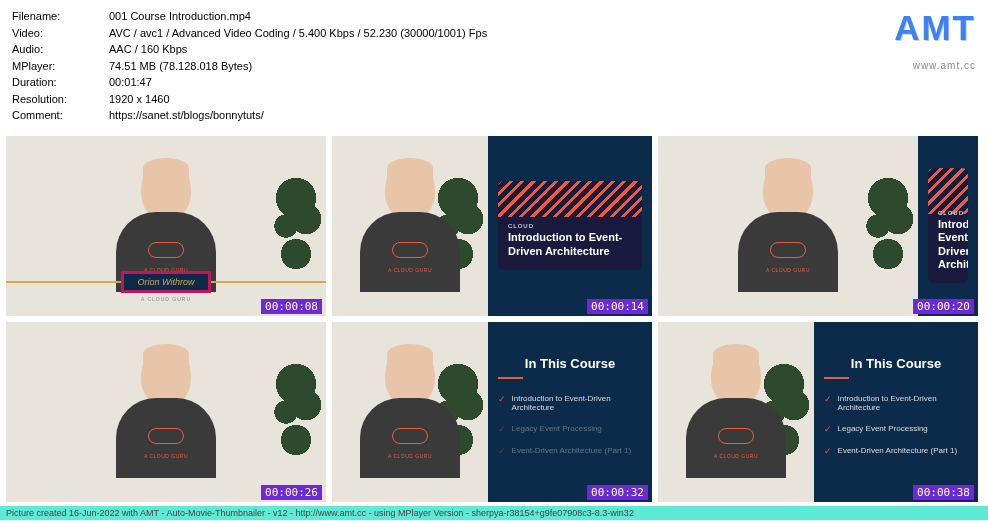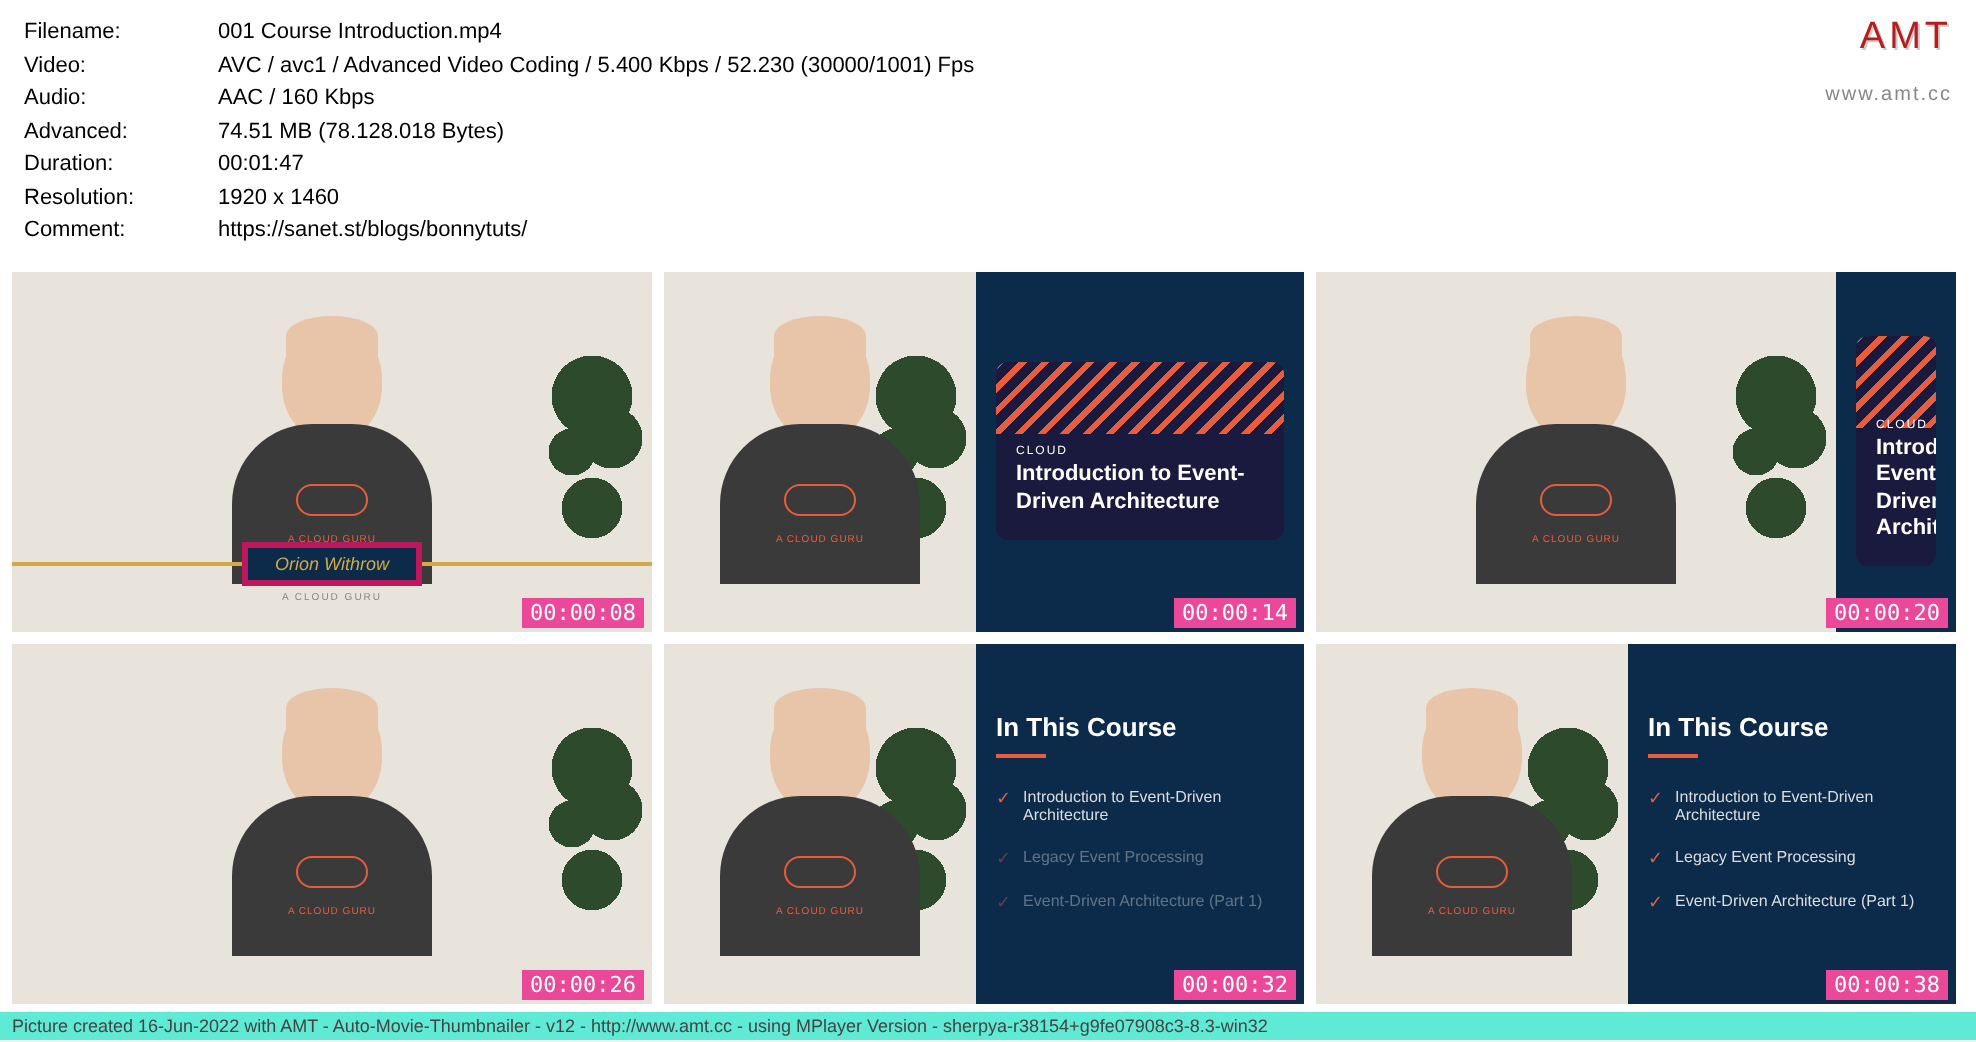--- a/index.html
+++ b/index.html
@@ -4,44 +4,44 @@
 <style>
 * { margin: 0; padding: 0; box-sizing: border-box; }
 body { font-family: Arial, sans-serif; background: #f0f0f0; width: 988px; }
 .container { background: #fff; }
 .header { display: flex; padding: 8px 12px; }
 .metadata { flex: 1; font-size: 11px; line-height: 1.5; }
 .metadata-row { display: flex; gap: 12px; }
 .metadata-label { width: 85px; }
 .metadata-value { flex: 1; }
 .logo { text-align: right; }
-.logo-text { font-size: 19px; font-weight: normal; color: #b91c1c; text-shadow: 1px 1px 0 #ccc, -1px -1px 0 #fff; letter-spacing: 2px; }
+.logo-text { font-size: 35px; font-weight: bold; color: #3b82f6; text-shadow: 1px 1px 0 #ccc, -1px -1px 0 #fff; letter-spacing: 2px; }
 .logo-url { font-size: 10px; color: #888; letter-spacing: 1px; margin-top: 12px; }
 .thumbs { display: flex; flex-wrap: wrap; gap: 6px; padding: 4px 6px; }
 .thumb { width: 320px; height: 180px; background: #e8e4dc; position: relative; overflow: hidden; display: flex; }
 .thumb-left { flex: 1; position: relative; background: #e8e4dc; }
 .thumb-right { width: 164px; background: #0c2a4a; display: flex; flex-direction: column; justify-content: center; padding: 10px; }
 .person { position: absolute; left: 50%; top: 50%; transform: translate(-50%, -50%); width: 100px; }
 .head { width: 50px; height: 60px; background: #e8c4a8; border-radius: 50% 50% 45% 45%; margin: 0 auto; position: relative; }
 .head::before { content: ''; position: absolute; top: -2px; left: 50%; transform: translateX(-50%); width: 46px; height: 20px; background: #e8c4a8; border-radius: 50% 50% 0 0; }
 .shirt { width: 100px; height: 80px; background: #3a3a3a; border-radius: 40px 40px 0 0; margin-top: -8px; position: relative; }
 .shirt-logo { position: absolute; top: 30px; left: 50%; transform: translateX(-50%); width: 36px; height: 22px; }
 .cloud { width: 36px; height: 16px; border: 1.5px solid #e85d3d; border-radius: 10px; position: relative; }
 .shirt-text { position: absolute; top: 55px; left: 50%; transform: translateX(-50%); font-size: 5px; color: #e85d3d; white-space: nowrap; letter-spacing: 0.5px; }
 .plant { position: absolute; right: 5px; top: 20px; width: 50px; height: 140px; background: radial-gradient(circle at 50% 30%, #2d4a2d 20%, transparent 20%), radial-gradient(circle at 30% 50%, #2d4a2d 15%, transparent 15%), radial-gradient(circle at 70% 45%, #2d4a2d 18%, transparent 18%), radial-gradient(circle at 50% 70%, #2d4a2d 15%, transparent 15%); }
 .name-banner { position: absolute; bottom: 22px; left: 0; right: 0; height: 24px; display: flex; align-items: center; }
 .name-banner .stripe { height: 2px; background: #d4a847; flex: 1; }
 .name-banner .name-box { background: #0c2a4a; border: 3px solid #be185d; padding: 3px 14px; font-size: 9px; font-style: italic; color: #d4a847; }
 .name-sub { position: absolute; bottom: 14px; left: 50%; transform: translateX(-50%); font-size: 5px; color: #888; letter-spacing: 1px; }
-.timestamp { position: absolute; bottom: 2px; right: 4px; background: #ec4899; color: #fff; font-size: 11px; padding: 1px 4px; font-family: monospace; }
+.timestamp { position: absolute; bottom: 2px; right: 4px; background: #6d28d9; color: #fff; font-size: 11px; padding: 1px 4px; font-family: monospace; }
 .slide-card { background: #1a1a3e; border-radius: 6px; padding: 12px 10px; position: relative; overflow: hidden; }
 .slide-card::before { content: ''; position: absolute; top: 0; left: 0; right: 0; height: 40%; background: repeating-linear-gradient(135deg, #e85d3d 0px, #e85d3d 3px, #1a1a3e 3px, #1a1a3e 8px); }
 .slide-label { position: relative; font-size: 6px; color: #fff; letter-spacing: 1px; margin-top: 30px; }
 .slide-title { position: relative; font-size: 11px; font-weight: bold; color: #fff; line-height: 1.2; margin-top: 2px; }
-.course-title { color: #fff; font-size: 13px; font-weight: bold; margin-bottom: 15px; }
+.course-title { color: #fff; font-size: 13px; font-weight: bold; margin-bottom: 15px; text-align: center; }
 .course-title-line { width: 25px; height: 2px; background: #e85d3d; margin-top: 6px; }
 .course-item { font-size: 8px; color: #ddd; margin-bottom: 12px; display: flex; gap: 6px; }
 .course-item.dim { opacity: 0.4; }
 .check { color: #e85d3d; font-size: 9px; }
 .footer { font-size: 9px; color: #444; padding: 2px 6px; background: #5eead4; }
 .thumb-right-partial { width: 60px; }
 </style>
 </head>
 <body>
 
@@ -54,21 +54,21 @@
         </div>
       <div class="metadata-row">
           <div class="metadata-label">Video:</div>
           <div class="metadata-value">AVC / avc1 / Advanced Video Coding / 5.400 Kbps / 52.230 (30000/1001) Fps</div>
         </div>
       <div class="metadata-row">
           <div class="metadata-label">Audio:</div>
           <div class="metadata-value">AAC / 160 Kbps</div>
         </div>
       <div class="metadata-row">
-          <div class="metadata-label">Advanced:</div>
+          <div class="metadata-label">MPlayer:</div>
           <div class="metadata-value">74.51 MB (78.128.018 Bytes)</div>
         </div>
       <div class="metadata-row">
           <div class="metadata-label">Duration:</div>
           <div class="metadata-value">00:01:47</div>
         </div>
       <div class="metadata-row">
           <div class="metadata-label">Resolution:</div>
           <div class="metadata-value">1920 x 1460</div>
         </div>

